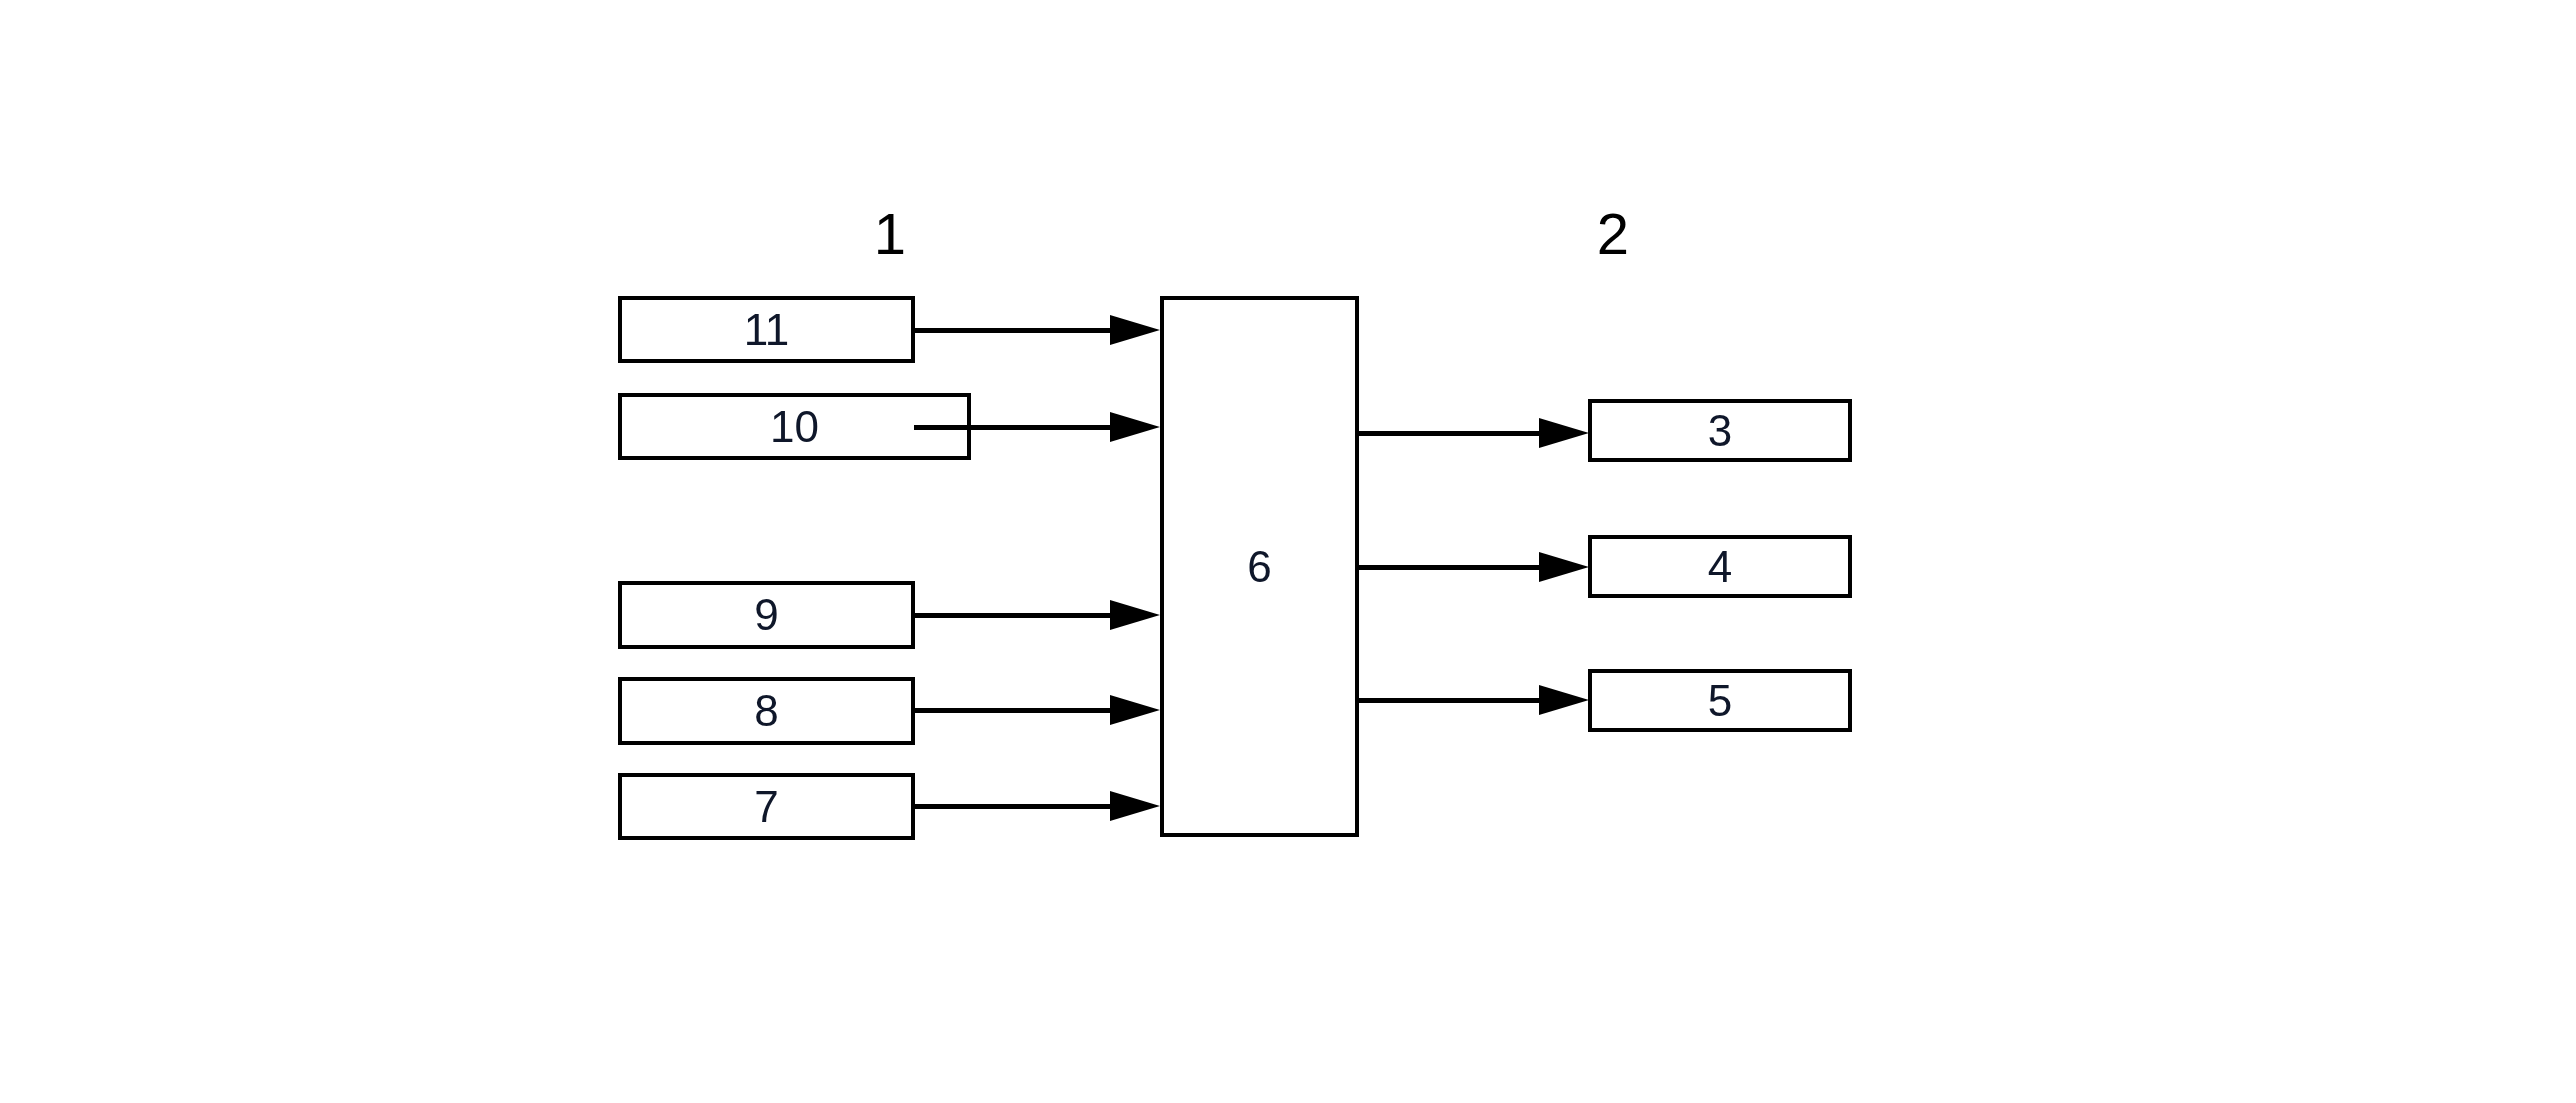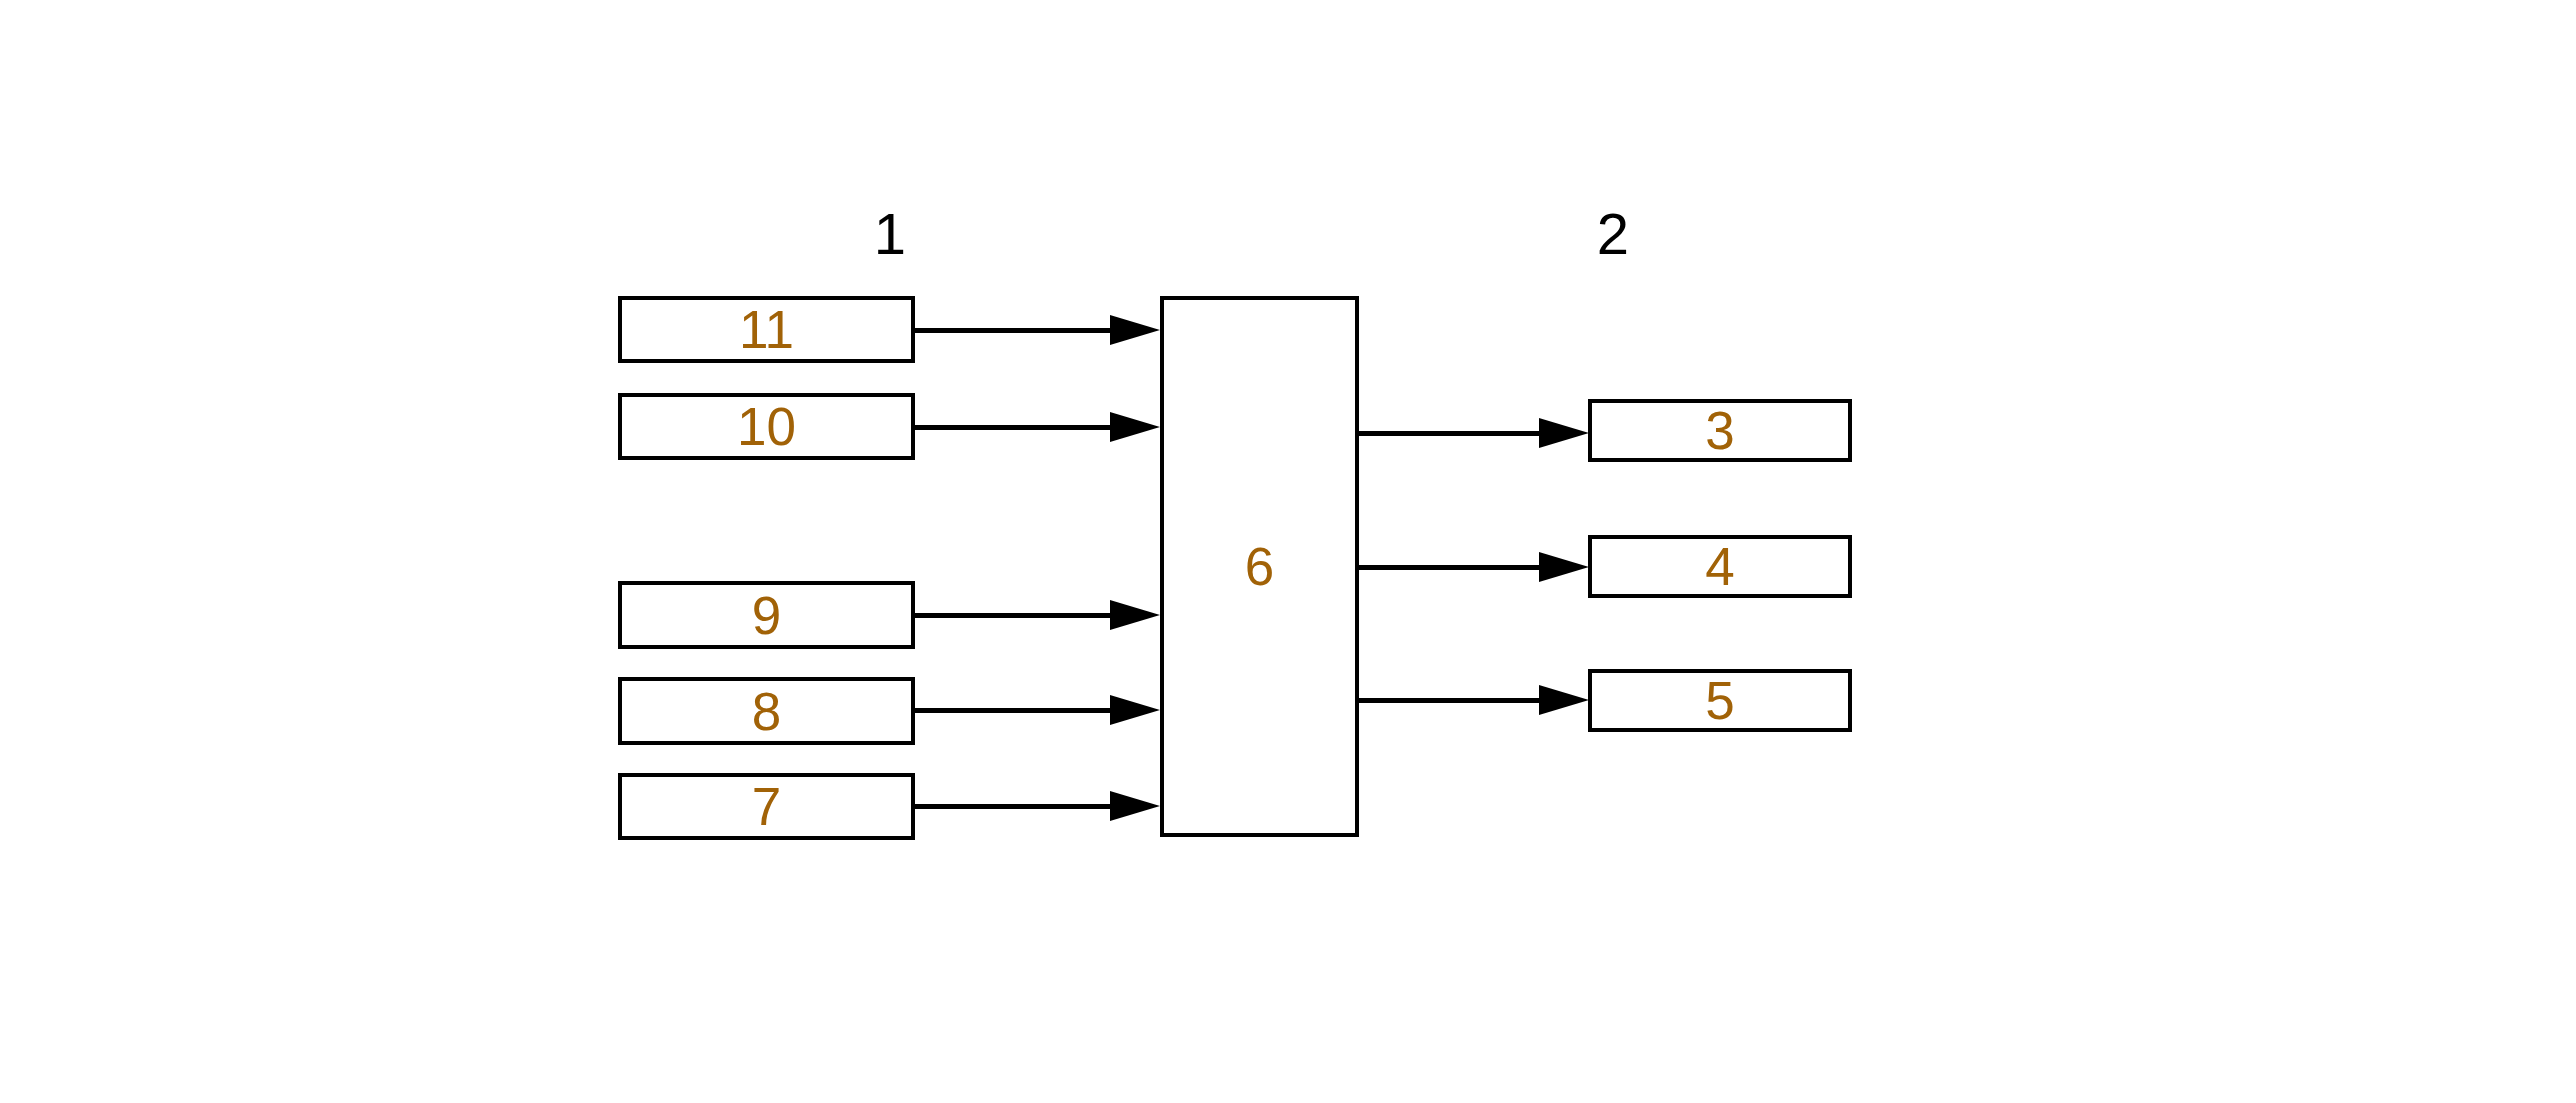--- a/index.html
+++ b/index.html
@@ -19,23 +19,23 @@
   .node {
     position: absolute;
     box-sizing: border-box;
     border: 4.5px solid #000000;
     background: #ffffff;
     display: flex;
     align-items: center;
     justify-content: center;
   }
   .node span {
-    font-size: 53px;
+    font-size: 44px;
     line-height: 1;
-    color: #a16207;
+    color: #0f172a;
   }
   .group-label {
     position: absolute;
     width: 108px;
     height: 58px;
     line-height: 58px;
     text-align: center;
     font-size: 58px;
     color: #000000;
   }
@@ -61,21 +61,21 @@
 <body>
 
 <div class="canvas">
 
   <div class="group-label" style="left:836px; top:205px;">1</div>
   <div class="group-label" style="left:1559px; top:205px;">2</div>
 
   <div class="node" style="left:618px; top:296px; width:297px; height:67px;">
     <span>11</span>
   </div>
-  <div class="node" style="left:618px; top:393px; width:297px; height:67px;">
+  <div class="node" style="left:618px; top:393px; width:353px; height:67px;">
     <span>10</span>
   </div>
   <div class="node" style="left:618px; top:581px; width:297px; height:68px;">
     <span>9</span>
   </div>
   <div class="node" style="left:618px; top:677px; width:297px; height:68px;">
     <span>8</span>
   </div>
   <div class="node" style="left:618px; top:773px; width:297px; height:67px;">
     <span>7</span>

